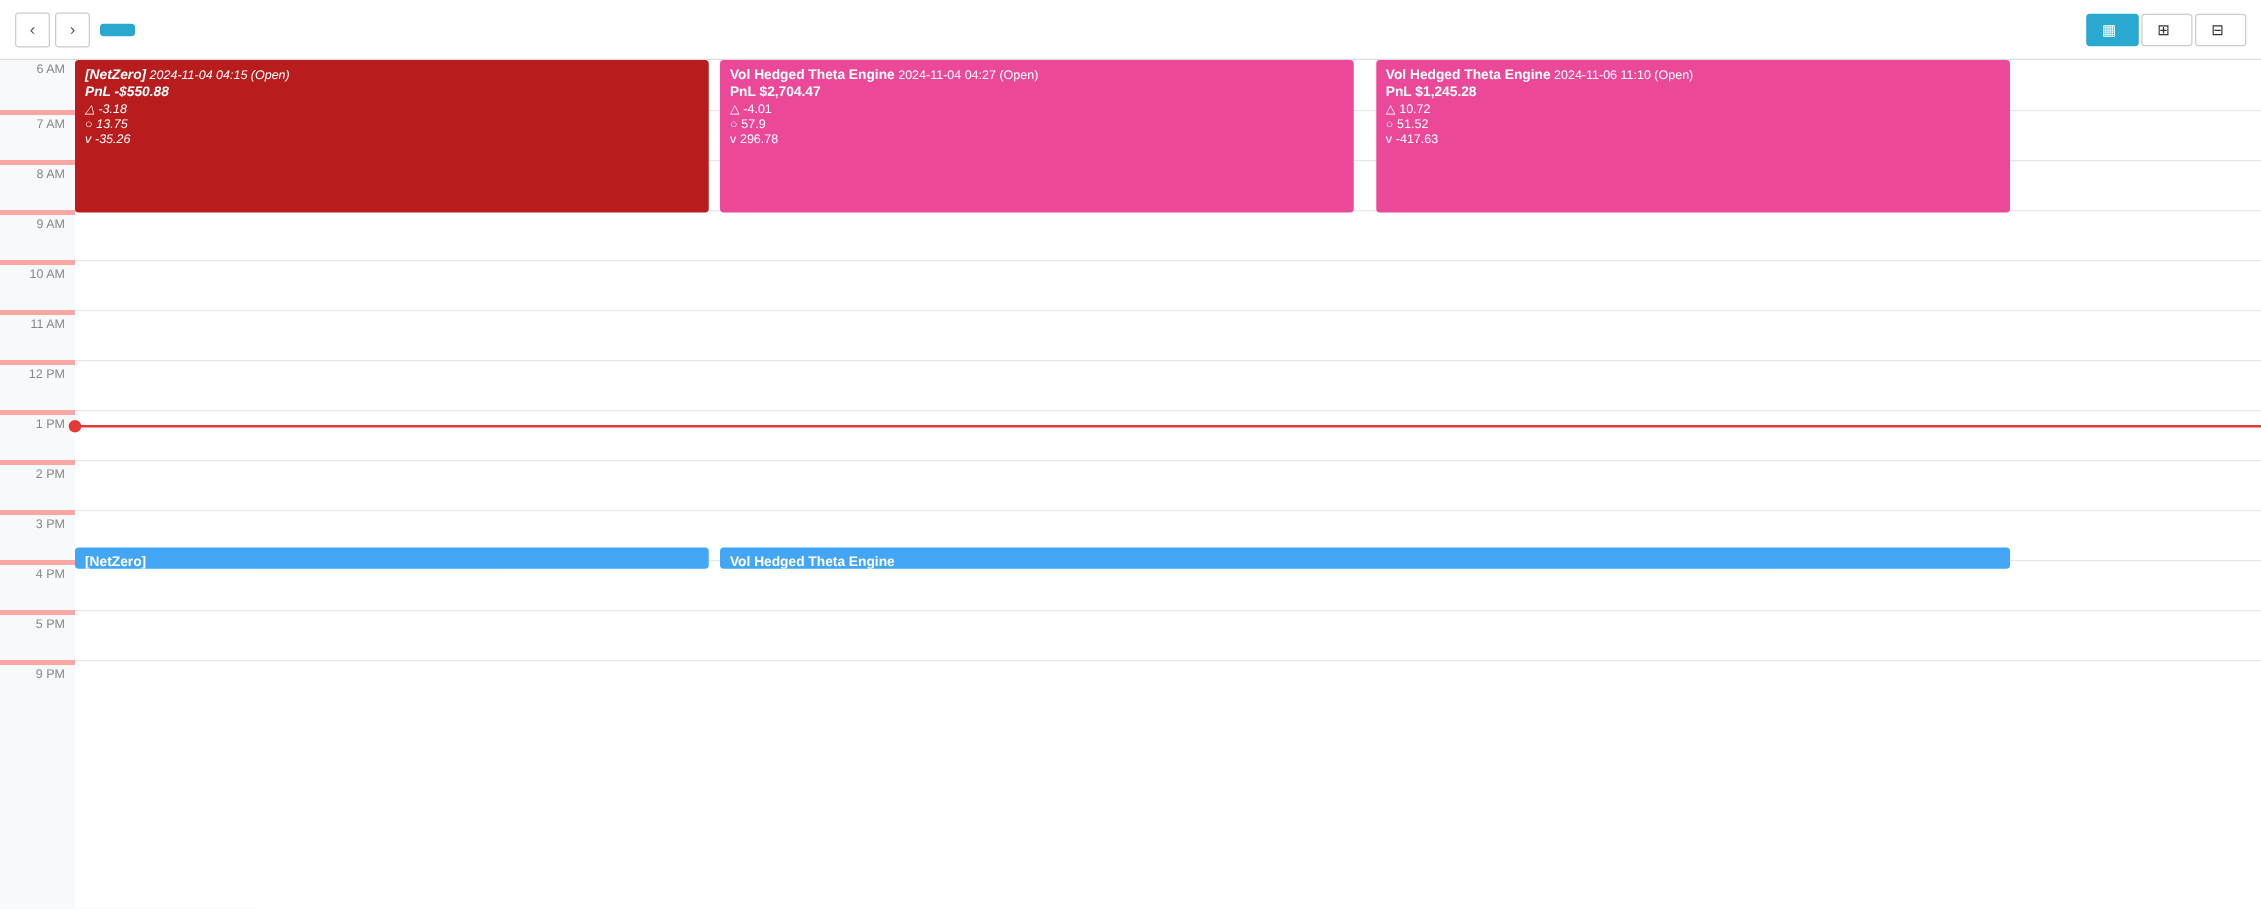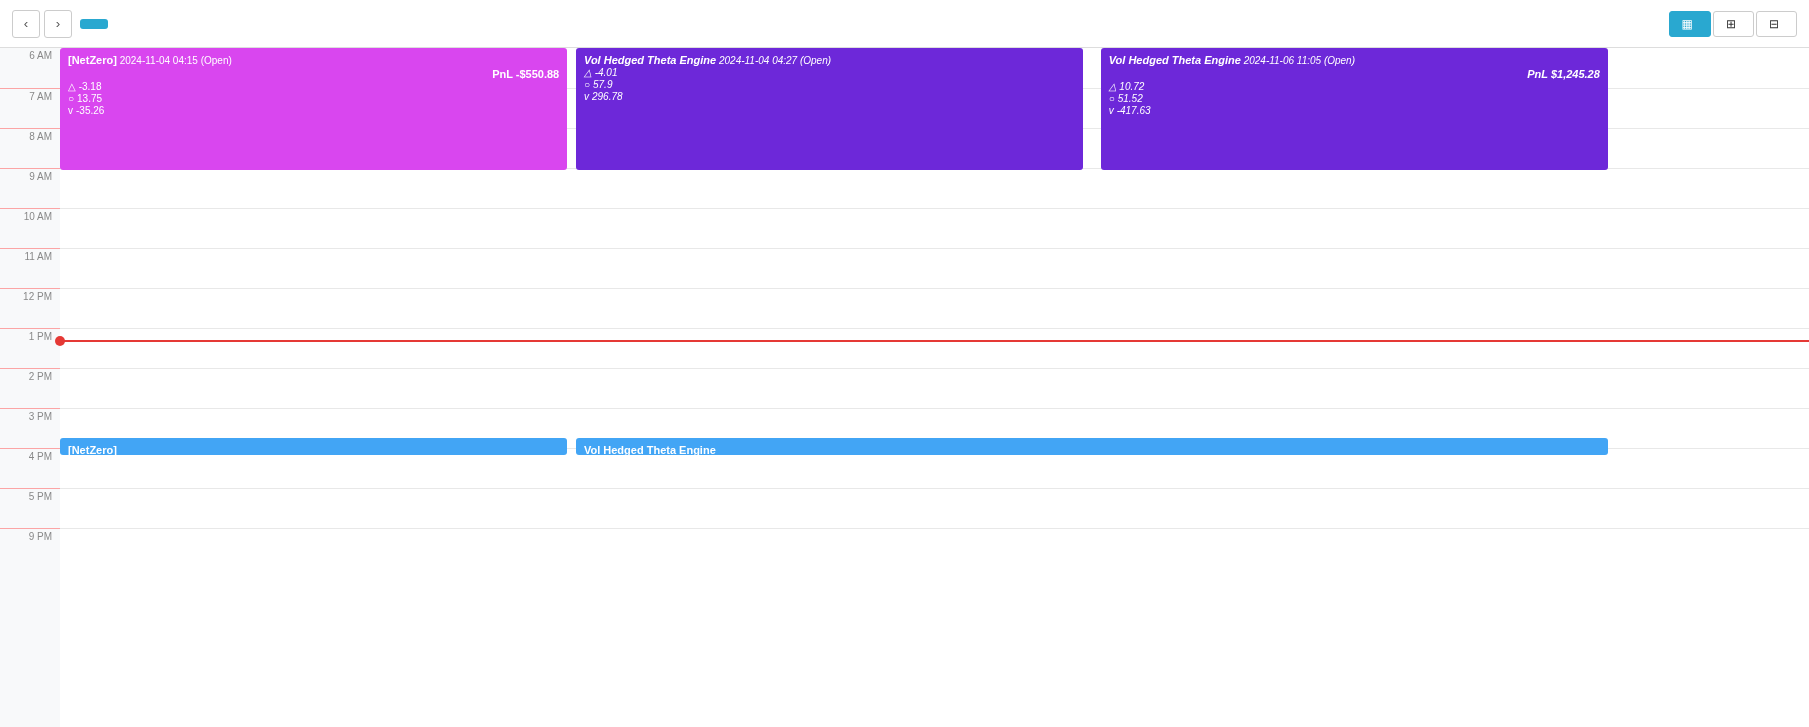--- a/index.html
+++ b/index.html
@@ -99,21 +99,21 @@
     }
     .time-slot {
       height: 40px;
       display: flex;
       align-items: flex-start;
       justify-content: flex-end;
       padding-right: 8px;
       padding-top: 2px;
       font-size: 10px;
       color: #888;
-      border-top: 1px solid #fca5a5;
+      border-top: 4px solid #fca5a5;
     }
     .time-slot:first-child { border-top: none; }
 
     
     .events-area {
       flex: 1;
       position: relative;
       background: #fff;
     }
     .hour-line {
@@ -148,42 +148,41 @@
     }
     .event-card {
       position: absolute;
       border-radius: 3px;
       padding: 6px 8px;
       overflow: hidden;
       font-size: 11px;
       color: #fff;
     }
     .event-card.red {
-      background: #d946ef;
+      background: #b91c1c;
+      font-style: italic;
     }
     .event-card.green {
-      background: #6d28d9;
-      font-style: italic;
+      background: #ec4899;
     }
     .event-card.blue {
       background: #42a5f5;
     }
     .event-title {
       font-weight: bold;
       display: inline;
     }
     .event-subtitle {
       display: inline;
       font-weight: normal;
       font-size: 10px;
     }
     .event-pnl {
       font-weight: bold;
       margin-top: 2px;
-      text-align: right;
     }
     .event-stat {
       display: flex;
       align-items: center;
       gap: 3px;
       margin-top: 1px;
       font-size: 10px;
     }
     .event-stat-symbol {
       font-size: 10px;
@@ -271,35 +270,36 @@
               <span class="event-stat-symbol">○</span>
               <span>13.75</span>
             </div>
             <div class="event-stat">
               <span class="event-stat-symbol">v</span>
               <span>-35.26</span>
             </div>
           </div>
           <div class="event-card green" style="top: 0%; left: 29.5%; width: 29%; height: 18%;">
             <div><span class="event-title">Vol Hedged Theta Engine</span><span class="event-subtitle"> 2024-11-04 04:27 (Open)</span></div>
+            <div class="event-pnl">PnL $2,704.47</div>
             <div class="event-stat">
               <span class="event-stat-symbol">△</span>
               <span>-4.01</span>
             </div>
             <div class="event-stat">
               <span class="event-stat-symbol">○</span>
               <span>57.9</span>
             </div>
             <div class="event-stat">
               <span class="event-stat-symbol">v</span>
               <span>296.78</span>
             </div>
           </div>
           <div class="event-card green" style="top: 0%; left: 59.5%; width: 29%; height: 18%;">
-            <div><span class="event-title">Vol Hedged Theta Engine</span><span class="event-subtitle"> 2024-11-06 11:05 (Open)</span></div>
+            <div><span class="event-title">Vol Hedged Theta Engine</span><span class="event-subtitle"> 2024-11-06 11:10 (Open)</span></div>
             <div class="event-pnl">PnL $1,245.28</div>
             <div class="event-stat">
               <span class="event-stat-symbol">△</span>
               <span>10.72</span>
             </div>
             <div class="event-stat">
               <span class="event-stat-symbol">○</span>
               <span>51.52</span>
             </div>
             <div class="event-stat">

